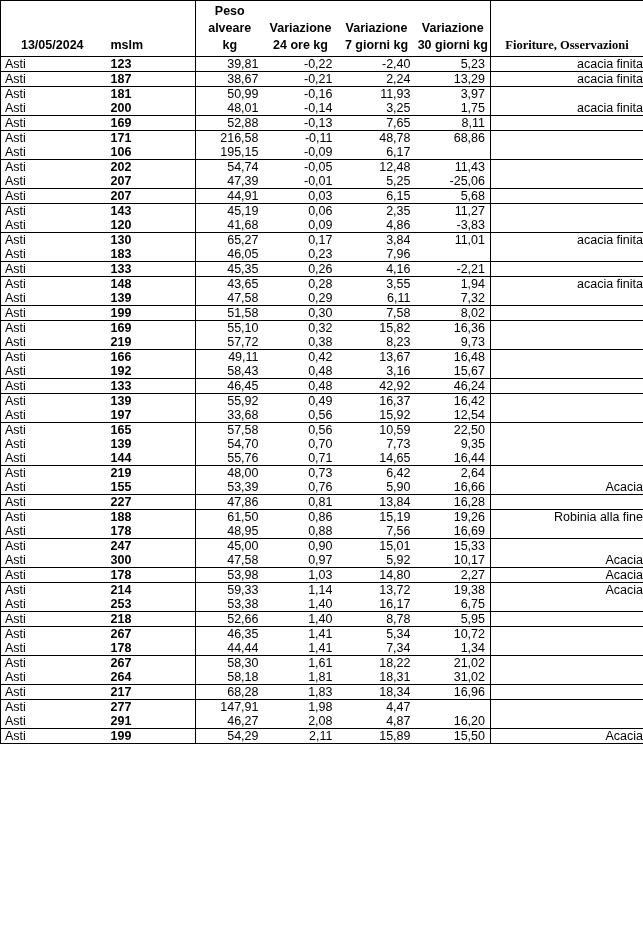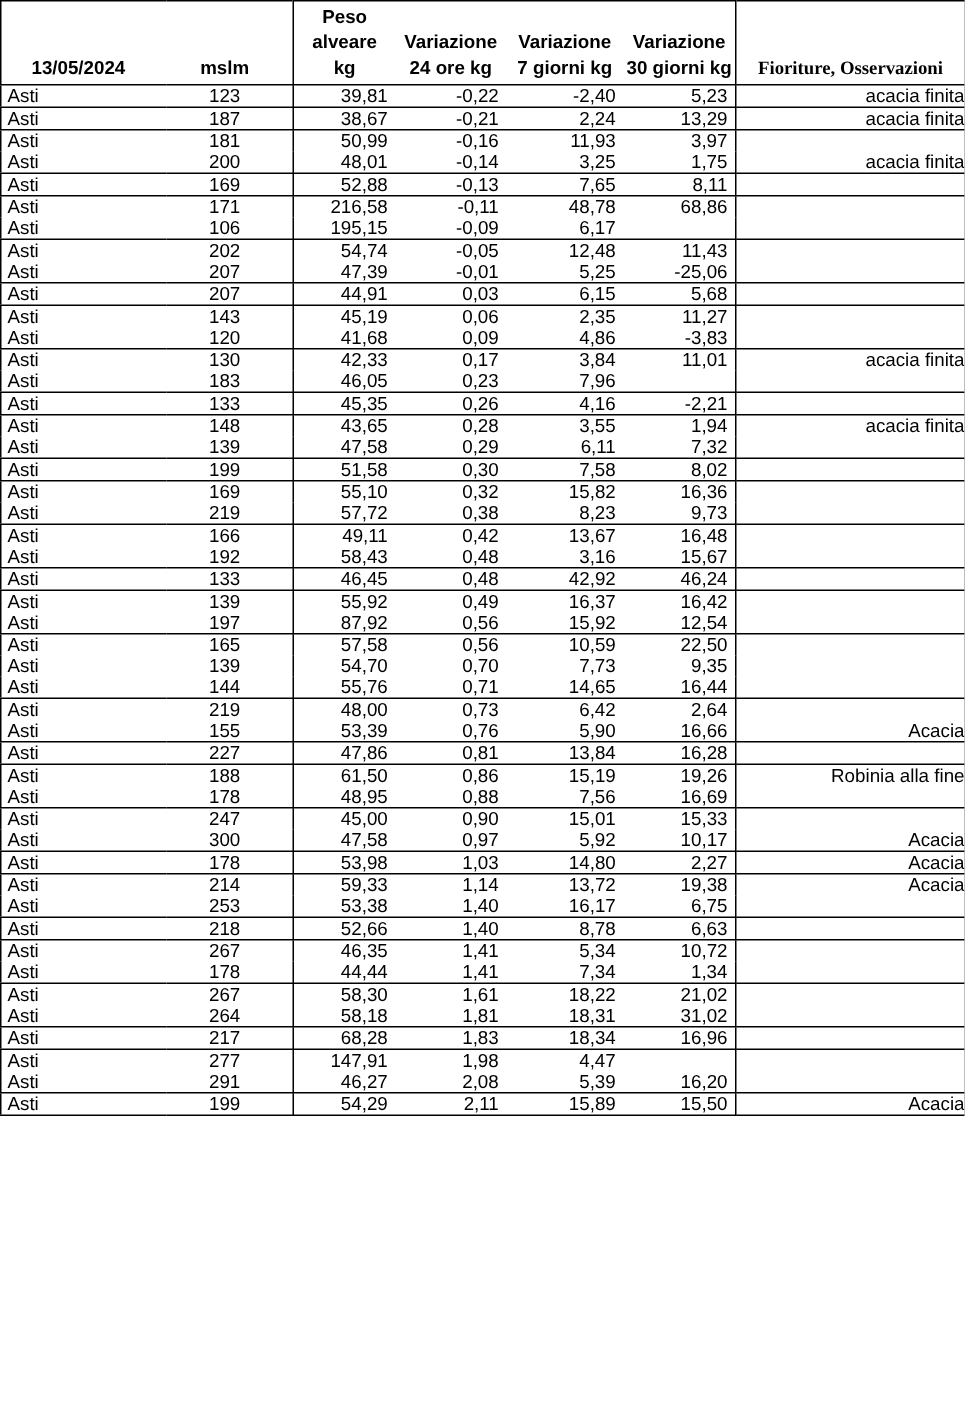--- a/index.html
+++ b/index.html
@@ -41,25 +41,25 @@
     white-space: pre-line;
     padding-bottom: 2px;
     border-bottom: 1px solid #000000;
   }
   tbody tr { height: 14px; }
   tbody td { vertical-align: middle; }
   
   .vline { border-right: 1px solid #000000; }
   
   th.c1 { padding-right: 7px; }
-  th.c2 { text-align: center; padding-right: 6px; }
+  th.c2 { text-align: left; padding-right: 6px; }
   th.c3, th.c4, th.c5, th.c6 { text-align: center; }
   th.c7 { text-align: center; font-family: Liberation Serif, serif; }
   td.c1 { text-align: left;  padding-left: 4px; }
-  td.c2 { text-align: center; padding-right: 6px; }
+  td.c2 { text-align: left; padding-right: 6px; font-weight: bold; }
   td.c3, td.c4, td.c5, td.c6 { text-align: right; padding-right: 5px; }
   td.c7 { text-align: right;  padding-left: 5px; }
   tr.group-end > td { border-bottom: 1px solid #000000; }
 </style>
 </head>
 <body>
 
 <div class="sheet">
   <table class="grid">
     <colgroup>
@@ -192,21 +192,21 @@
           <td class="c2 vline">120</td>
           <td class="c3">41,68</td>
           <td class="c4">0,09</td>
           <td class="c5">4,86</td>
           <td class="c6 vline">-3,83</td>
           <td class="c7"></td>
         </tr>
         <tr>
           <td class="c1">Asti</td>
           <td class="c2 vline">130</td>
-          <td class="c3">42,33</td>
+          <td class="c3">65,27</td>
           <td class="c4">0,17</td>
           <td class="c5">3,84</td>
           <td class="c6 vline">11,01</td>
           <td class="c7">acacia finita</td>
         </tr>
         <tr class="group-end">
           <td class="c1">Asti</td>
           <td class="c2 vline">183</td>
           <td class="c3">46,05</td>
           <td class="c4">0,23</td>
@@ -300,21 +300,21 @@
           <td class="c2 vline">139</td>
           <td class="c3">55,92</td>
           <td class="c4">0,49</td>
           <td class="c5">16,37</td>
           <td class="c6 vline">16,42</td>
           <td class="c7"></td>
         </tr>
         <tr class="group-end">
           <td class="c1">Asti</td>
           <td class="c2 vline">197</td>
-          <td class="c3">87,92</td>
+          <td class="c3">33,68</td>
           <td class="c4">0,56</td>
           <td class="c5">15,92</td>
           <td class="c6 vline">12,54</td>
           <td class="c7"></td>
         </tr>
         <tr>
           <td class="c1">Asti</td>
           <td class="c2 vline">165</td>
           <td class="c3">57,58</td>
           <td class="c4">0,56</td>
@@ -429,21 +429,21 @@
           <td class="c5">16,17</td>
           <td class="c6 vline">6,75</td>
           <td class="c7"></td>
         </tr>
         <tr class="group-end">
           <td class="c1">Asti</td>
           <td class="c2 vline">218</td>
           <td class="c3">52,66</td>
           <td class="c4">1,40</td>
           <td class="c5">8,78</td>
-          <td class="c6 vline">6,63</td>
+          <td class="c6 vline">5,95</td>
           <td class="c7"></td>
         </tr>
         <tr>
           <td class="c1">Asti</td>
           <td class="c2 vline">267</td>
           <td class="c3">46,35</td>
           <td class="c4">1,41</td>
           <td class="c5">5,34</td>
           <td class="c6 vline">10,72</td>
           <td class="c7"></td>
@@ -491,21 +491,21 @@
           <td class="c4">1,98</td>
           <td class="c5">4,47</td>
           <td class="c6 vline"></td>
           <td class="c7"></td>
         </tr>
         <tr class="group-end">
           <td class="c1">Asti</td>
           <td class="c2 vline">291</td>
           <td class="c3">46,27</td>
           <td class="c4">2,08</td>
-          <td class="c5">5,39</td>
+          <td class="c5">4,87</td>
           <td class="c6 vline">16,20</td>
           <td class="c7"></td>
         </tr>
         <tr class="group-end">
           <td class="c1">Asti</td>
           <td class="c2 vline">199</td>
           <td class="c3">54,29</td>
           <td class="c4">2,11</td>
           <td class="c5">15,89</td>
           <td class="c6 vline">15,50</td>

